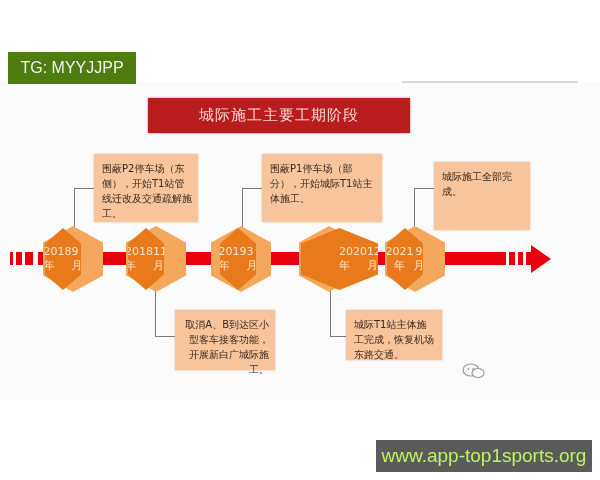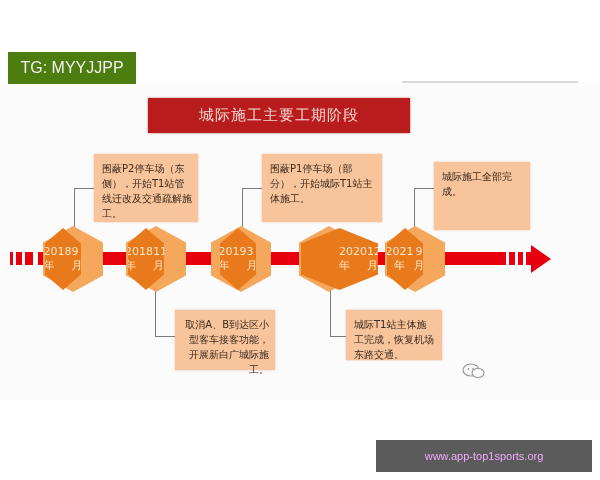--- a/index.html
+++ b/index.html
@@ -58,22 +58,22 @@
     word-break:break-all;
   }
   .vline { position:absolute; width:1px; background:#7a7a7a; }
   .hline { position:absolute; height:1px; background:#7a7a7a; }
   .watermark {
     position:absolute; left:462px; top:362px; color:#9a9a9a; font-size:13px;
     display:flex; align-items:center; gap:4px;
   }
   .url-badge {
     position:absolute; left:376px; top:440px; width:216px; height:32px;
-    background:#5b5b5b; color:#f0abfc;
-    font-family: "Liberation Sans", sans-serif; font-size:11px;
+    background:#5b5b5b; color:#bef264;
+    font-family: "Liberation Sans", sans-serif; font-size:19px;
     display:flex; align-items:center; justify-content:center;
   }
 </style>
 </head>
 <body>
 
 <div class="panel"></div>
 <div class="top-line"></div>
 
 <div class="tg-badge">TG: MYYJJPP</div>

